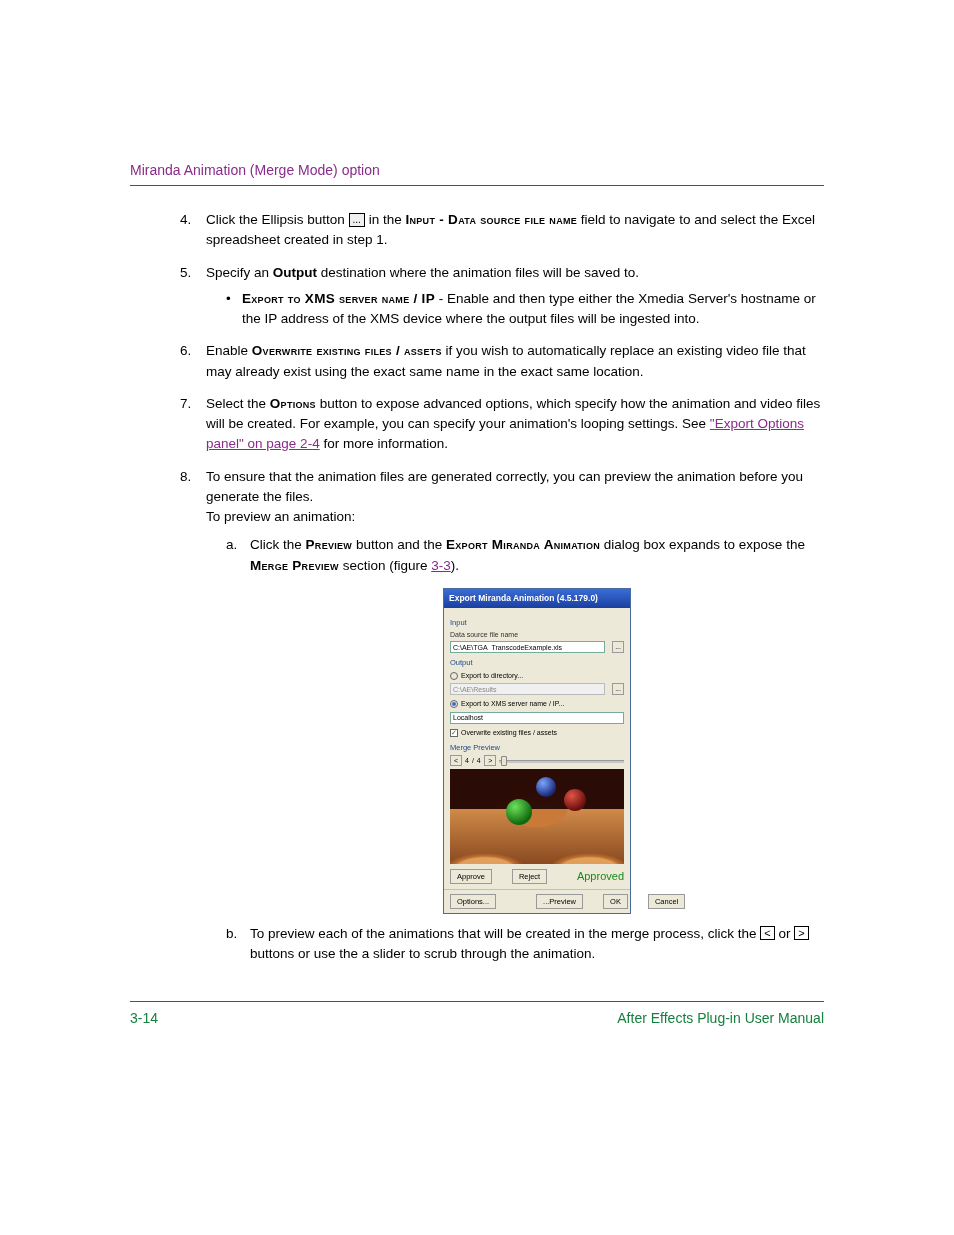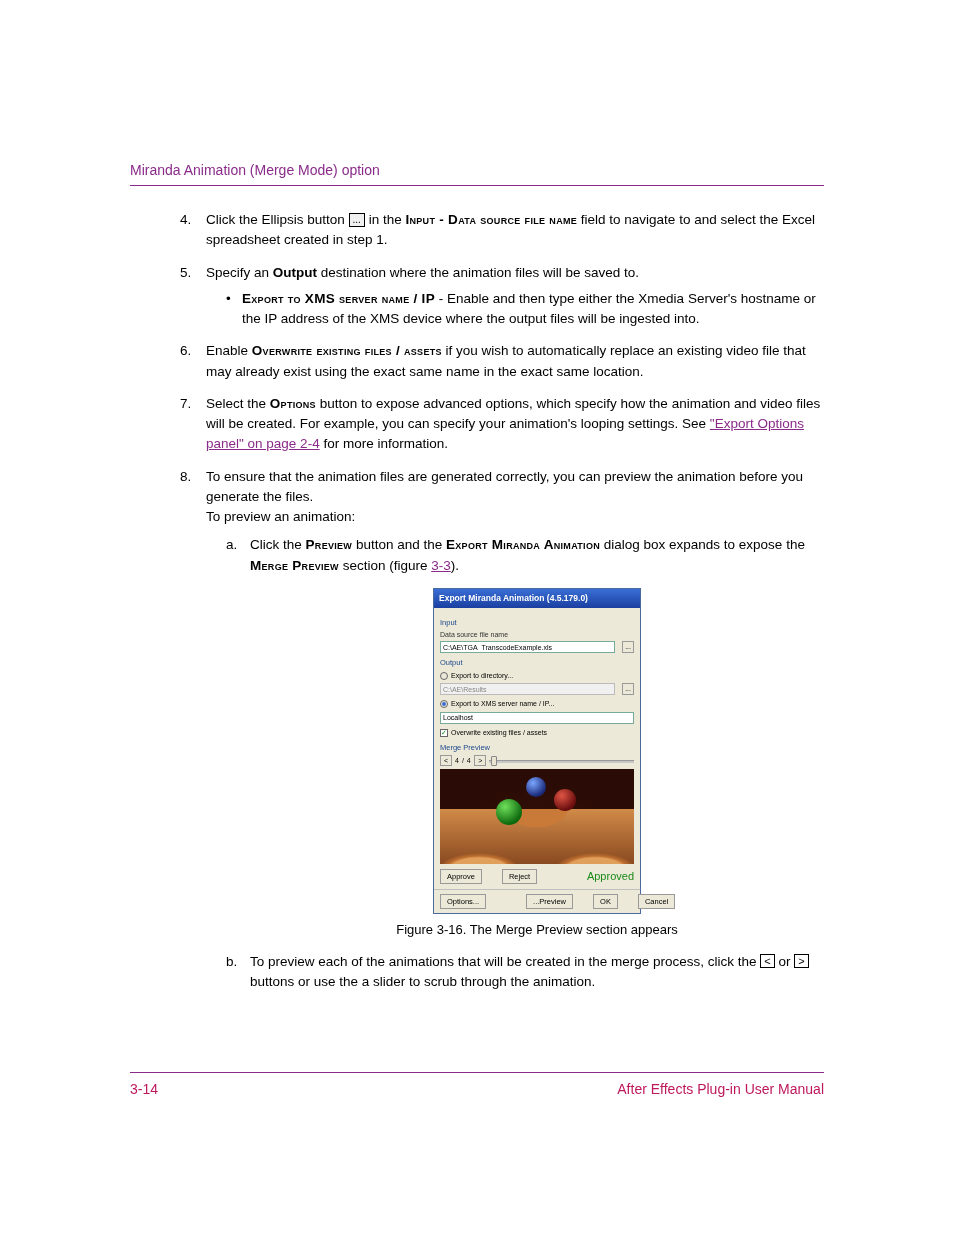--- a/index.html
+++ b/index.html
@@ -45,21 +45,21 @@
     border: 1px solid #000;
     padding: 0 3px;
     font-size: 11px;
     line-height: 12px;
     vertical-align: 1px;
     height: 14px;
   }
   .figure-wrap { text-align: center; margin: 12px 0 6px 0; }
   .dialog {
     display: inline-block;
-    width: 208px;
+    width: 188px;
     border: 1px solid #4a6aa0;
     font-size: 8px;
     text-align: left;
     background: #ece9d8;
   }
   .dialog .title {
     background: linear-gradient(#3a6ed6, #1a3fa0);
     color: #fff;
     padding: 3px 5px;
     font-weight: bold;
@@ -113,26 +113,26 @@
     background: radial-gradient(circle at 35% 30%, #e05545, #6a0e0e 70%);
   }
   .dialog .smbtn { border:1px solid #999; background:#ece9d8; font-size:7.5px; padding:1px 6px; }
   .dialog .btnrow { display:flex; align-items:center; gap:20px; margin-top:4px; }
   .dialog .approved { color:#1a8a1a; font-size:11px; margin-left:auto; }
   .dialog hr { border:0; border-top:1px solid #c0c0c0; margin:4px -6px; }
   .dialog .btnrow.footer { justify-content: flex-start; }
   .dialog .btnrow.footer .spacer { flex:1; }
   .figure-caption { text-align:center; font-size:13px; margin:6px 0 12px 0; }
   .footer-page {
-    margin-top: 80px;
+    margin-top: 36px;
     border-top: 1px solid #8a2b8a;
     padding-top: 6px;
     display: flex;
     justify-content: space-between;
-    color: #be185d;
+    color: #15803d;
     font-size: 14px;
   }
 </style>
 </head>
 <body>
 
 <div class="header">
   <span>Miranda Animation (Merge Mode) option</span>
 </div>
 
@@ -229,21 +229,20 @@
               <div class="btnrow footer">
                 <span class="smbtn">Options...</span>
                 <span class="spacer"></span>
                 <span class="smbtn">...Preview</span>
                 <span class="smbtn">OK</span>
                 <span class="smbtn">Cancel</span>
               </div>
             </div>
           </div>
         </div>
-        <div class="figure-caption">Figure 3-16. The Merge Preview section appears</div>
       </li>
 
       <li>
         <span class="lett">b.</span>
         <span>To preview each of the animations that will be created in the merge process, click the </span><span class="nav-btn">&lt;</span><span> or </span><span class="nav-btn">&gt;</span><span> buttons or use the a slider to scrub through the animation.</span>
       </li>
     </ol>
   </li>
 
 </ol>

